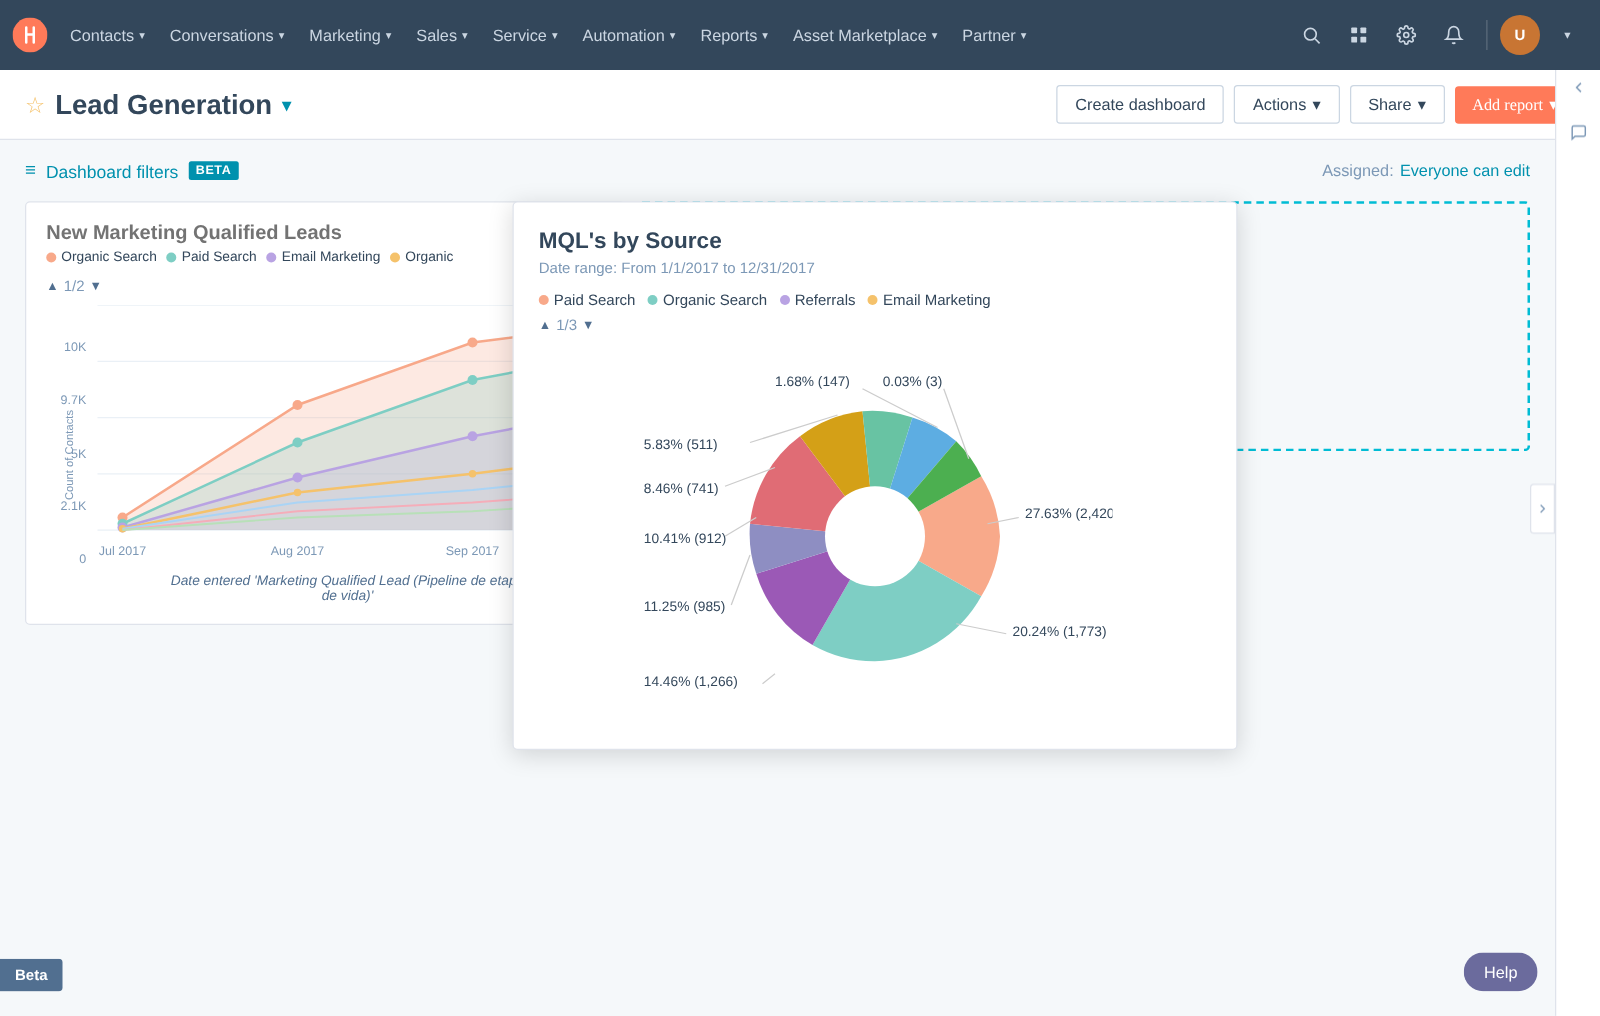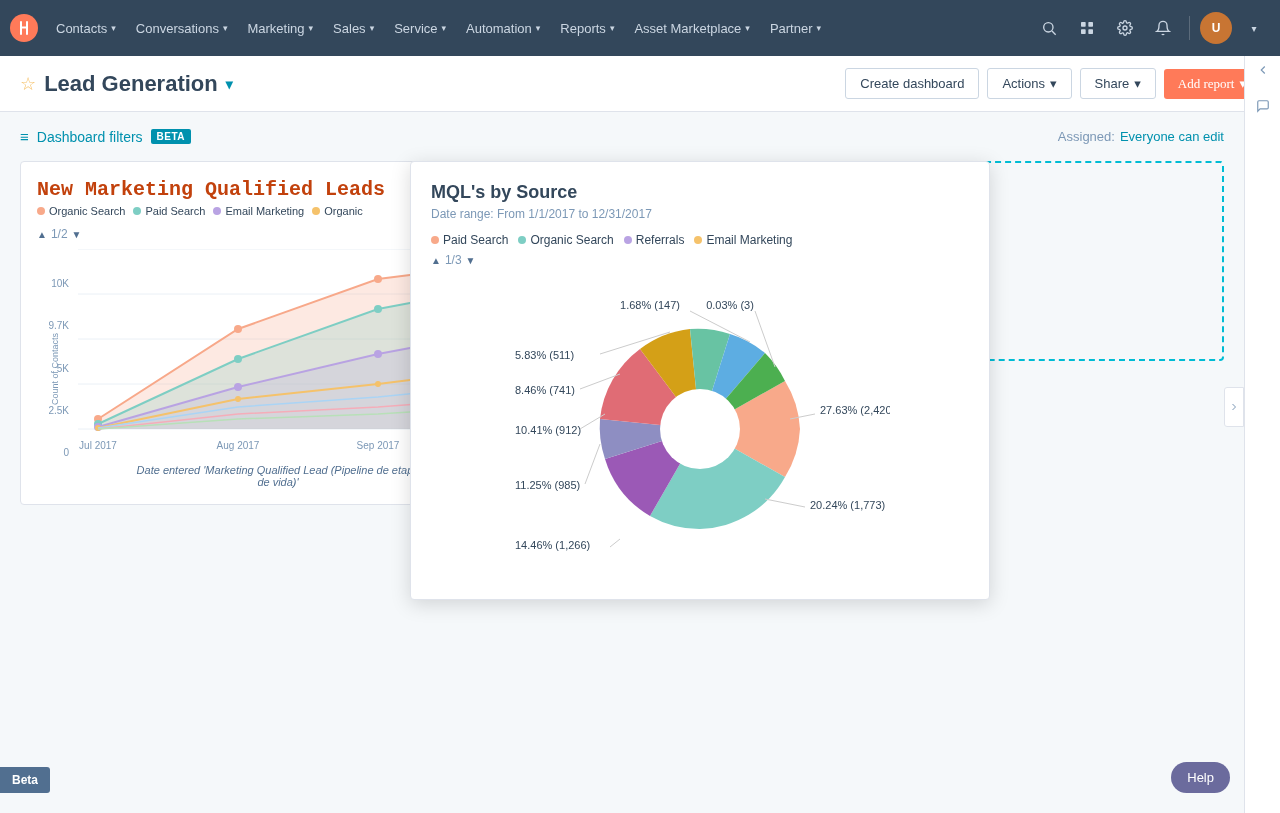--- a/index.html
+++ b/index.html
@@ -36,21 +36,21 @@
     
     .dashboard-filters { display: flex; align-items: center; margin-bottom: 16px; }
     .filter-icon { color: #0091ae; margin-right: 8px; font-size: 15px; }
     .filter-label { color: #0091ae; font-size: 14px; font-weight: 500; cursor: pointer; margin-right: 8px; }
     .beta-badge { background: #0091ae; color: #fff; font-size: 10px; font-weight: 700; padding: 2px 6px; border-radius: 2px; letter-spacing: 0.5px; }
     .assigned-section { margin-left: auto; font-size: 13px; color: #7c98b6; display: flex; align-items: center; gap: 5px; }
     .assigned-link { color: #0091ae; cursor: pointer; font-weight: 500; }
 
     
     .card { background: #fff; border-radius: 4px; border: 1px solid #dfe3eb; padding: 16px; }
-    .card-title { font-size: 20px; font-weight: 600; color: #c2410c; margin-bottom: 4px; font-family: Liberation Mono, monospace; }
+    .card-title { font-size: 16px; font-weight: 600; color: #737373; margin-bottom: 4px; }
     .card-date { font-size: 12px; color: #0091ae; margin-bottom: 10px; display: flex; align-items: center; gap: 5px; }
     .card-date .sep { color: #cbd6e2; }
     .legend { display: flex; flex-wrap: wrap; gap: 8px; margin-bottom: 10px; font-size: 11px; color: #33475b; }
     .legend-item { display: flex; align-items: center; gap: 4px; }
     .legend-dot { width: 8px; height: 8px; border-radius: 50%; }
     .pagination { font-size: 12px; color: #7c98b6; display: flex; align-items: center; gap: 4px; margin-bottom: 8px; }
     .pg-arrow-up { color: #516f90; font-size: 10px; }
     .pg-arrow-down { color: #516f90; font-size: 10px; }
 
     
@@ -215,21 +215,21 @@
         <span>1/2</span>
         <span class="pg-arrow-down">▼</span>
       </div>
 
       
       <div style="display:flex;">
 
         <div style="width:36px; position:relative; flex-shrink:0;">
           <div style="position:absolute; bottom:30px; left:0; right:0; display:flex; flex-direction:column-reverse; justify-content:space-between; height:180px;">
             <div style="font-size:10px; color:#7c98b6; text-align:right; padding-right:4px;">0</div>
-            <div style="font-size:10px; color:#7c98b6; text-align:right; padding-right:4px;">2.5K</div>
+            <div style="font-size:10px; color:#7c98b6; text-align:right; padding-right:4px;">2.1K</div>
             <div style="font-size:10px; color:#7c98b6; text-align:right; padding-right:4px;">5K</div>
             <div style="font-size:10px; color:#7c98b6; text-align:right; padding-right:4px;">9.7K</div>
             <div style="font-size:10px; color:#7c98b6; text-align:right; padding-right:4px;">10K</div>
           </div>
           <div style="position:absolute; left:-18px; top:50%; transform:translateY(-50%) rotate(-90deg); font-size:9px; color:#7c98b6; white-space:nowrap;">Count of Contacts</div>
         </div>
         <div style="flex:1;">
           <svg viewBox="0 0 400 220" style="width:100%; height:220px;">
 
             <line x1="0" y1="180" x2="400" y2="180" stroke="#eaf0f6" stroke-width="1"></line>

